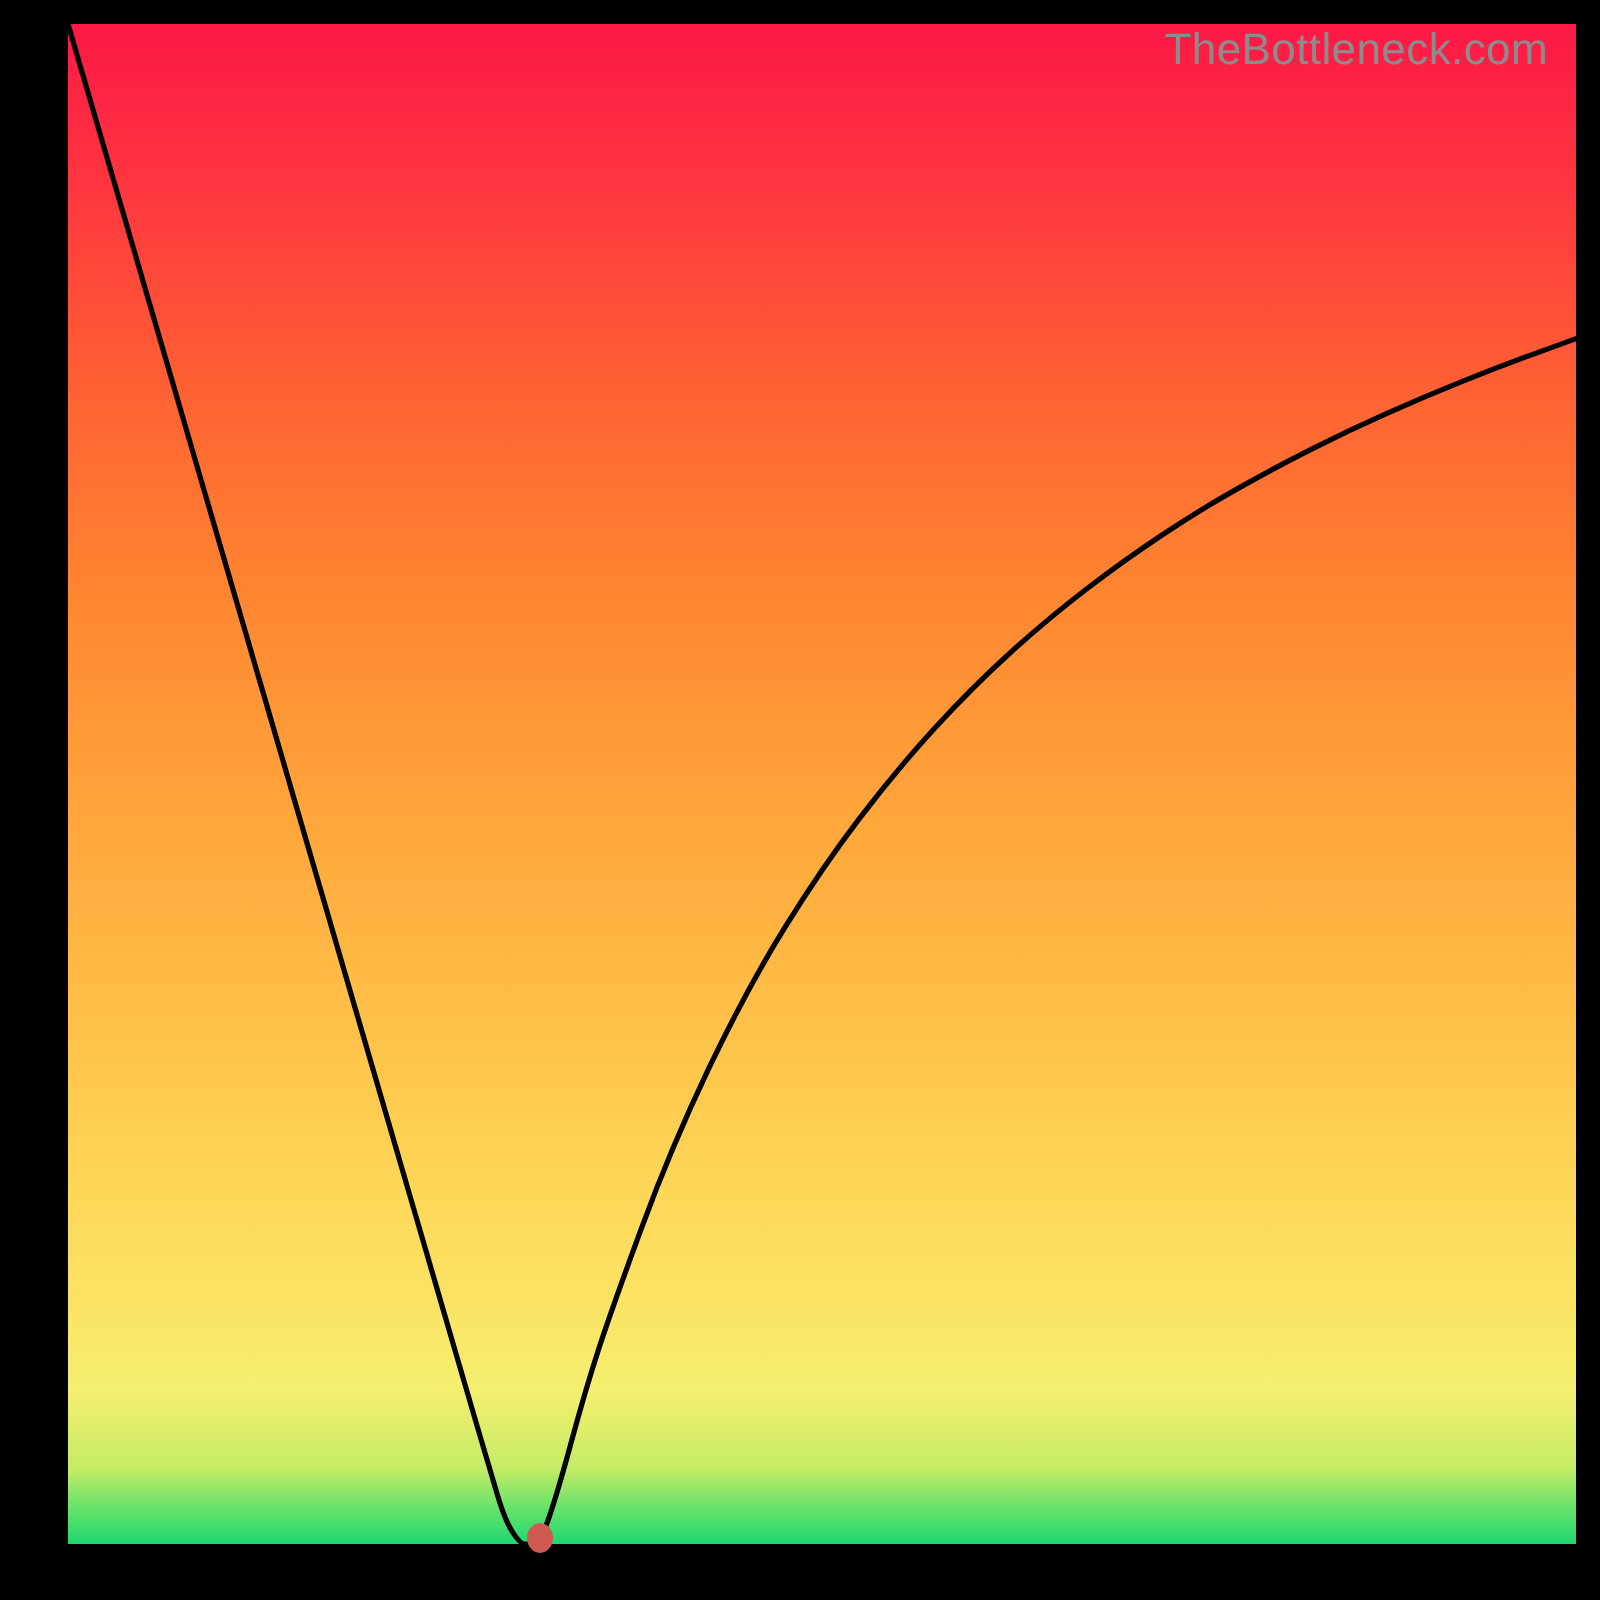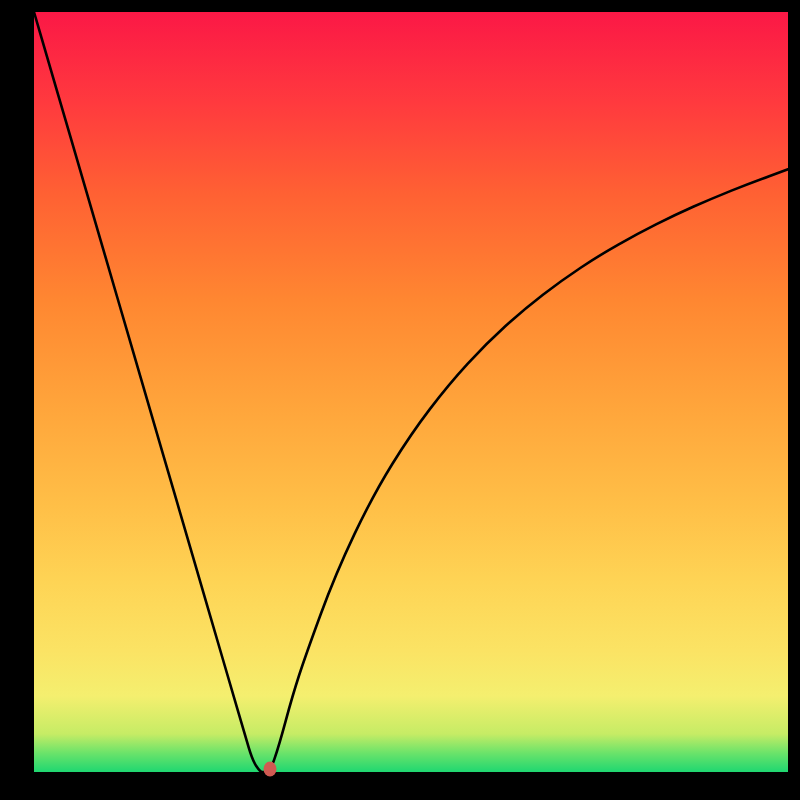--- a/index.html
+++ b/index.html
@@ -73,20 +73,21 @@
     background: #cf5a52;
     border-radius: 50% / 50%;
     transform: translate(-50%, -50%);
   }
 </style>
 </head>
 <body>
 
 <div class="frame">
   <div class="plot-area">
+    <div class="watermark">TheBottleneck.com</div>
 
     <svg class="curve" viewBox="0 0 754 760" preserveAspectRatio="none">
       <path id="curve-path" d="M 0.00 0.00 Q 0.00 0.00 7.54 25.84 Q 15.08 51.68 22.62 77.52 Q 30.16 103.36 37.70 129.20 Q 45.24 155.04 52.78 180.88 Q 60.32 206.72 67.86 232.56 Q 75.40 258.40 82.94 284.24 Q 90.48 310.08 98.02 335.92 Q 105.56 361.76 113.10 387.60 Q 120.64 413.44 128.18 439.28 Q 135.72 465.12 143.26 490.96 Q 150.80 516.80 158.34 542.64 Q 165.88 568.48 173.42 594.32 Q 180.96 620.16 188.50 646.00 Q 196.04 671.84 203.58 697.68 Q 211.12 723.52 214.89 736.06 Q 218.66 748.60 222.43 754.30 Q 226.20 760.00 228.08 760.00 Q 229.97 760.00 232.99 760.00 Q 236.00 760.00 240.53 746.70 Q 245.05 733.40 251.84 708.32 Q 258.62 683.24 265.03 663.48 Q 271.44 643.72 286.52 602.68 Q 301.60 561.64 320.45 522.12 Q 339.30 482.60 358.15 452.20 Q 377.00 421.80 395.85 397.10 Q 414.70 372.40 433.55 351.88 Q 452.40 331.36 471.25 314.26 Q 490.10 297.16 508.95 282.72 Q 527.80 268.28 546.65 255.74 Q 565.50 243.20 584.35 232.56 Q 603.20 221.92 622.05 212.42 Q 640.90 202.92 659.75 194.56 Q 678.60 186.20 697.45 178.60 Q 716.30 171.00 735.15 164.16 L 754.00 157.32"></path>
     </svg>
 
     <div class="marker" id="marker" style="left: 236.002px; top: 757px;"></div>
   </div>
 </div>
 
 </body></html>

